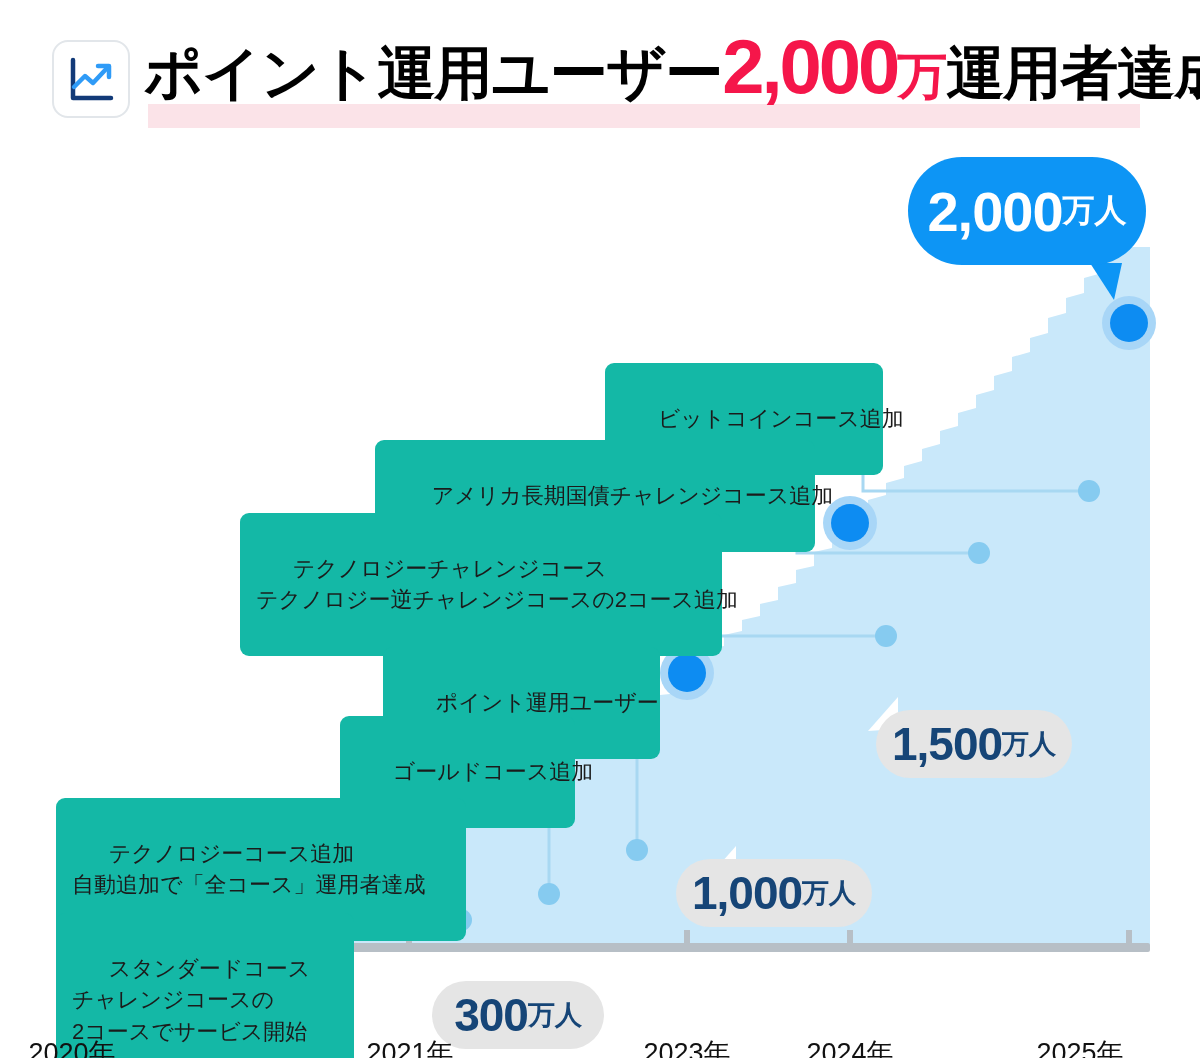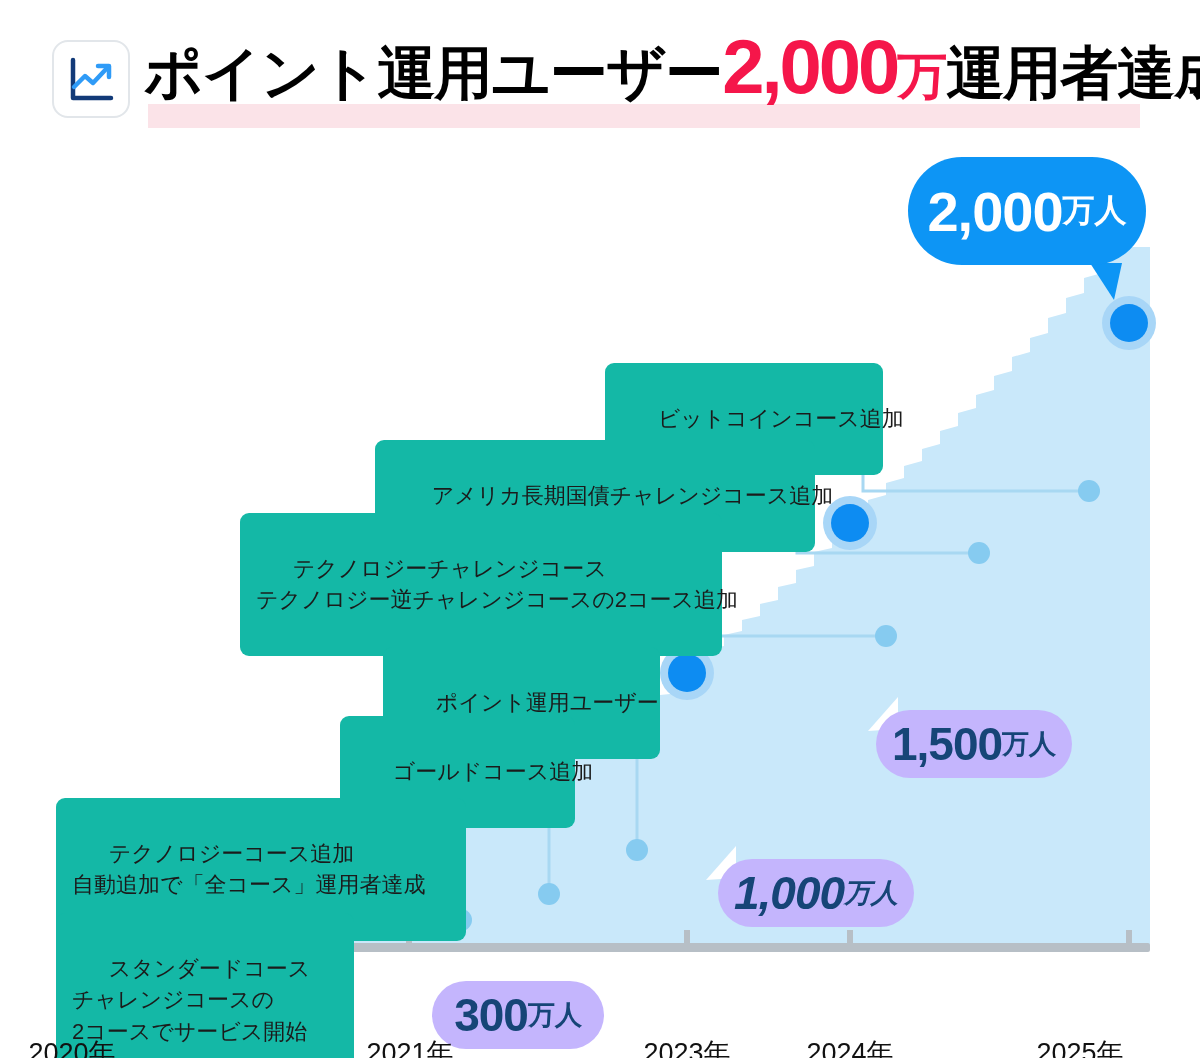--- a/index.html
+++ b/index.html
@@ -107,21 +107,21 @@
     box-sizing: border-box;
   }
   .bubble .num {
     font-weight: bold;
     letter-spacing: -1px;
   }
   .bubble .unit {
     font-weight: bold;
   }
   .bubble-white {
-    background: #c4b5fd;
+    background: #e5e5e5;
     color: #164577;
   }
   .bubble-blue {
     background: #0d95f5;
     color: #ffffff;
   }
 
   
   .xlabel {
     position: absolute;
@@ -269,21 +269,21 @@
       <span>スタンダードコース
 チャレンジコースの
 2コースでサービス開始</span>
     </div>
 
     <div class="bubble bubble-white" style="left:432px; top:831px; width:172px; height:68px;">
       <span class="num" style="font-size:46px;">300</span>
         <span class="unit" style="font-size:27px;">万人</span>
     </div>
 
-    <div class="bubble bubble-white" style="left:718px; top:709px; width:196px; height:68px;font-style:italic;">
+    <div class="bubble bubble-white" style="left:676px; top:709px; width:196px; height:68px;">
       <span class="num" style="font-size:46px;">1,000</span>
         <span class="unit" style="font-size:27px;">万人</span>
     </div>
 
     <div class="bubble bubble-white" style="left:876px; top:560px; width:196px; height:68px;">
       <span class="num" style="font-size:46px;">1,500</span>
         <span class="unit" style="font-size:27px;">万人</span>
     </div>
 
     <div class="bubble bubble-blue" style="left:908px; top:7px; width:238px; height:108px;">

